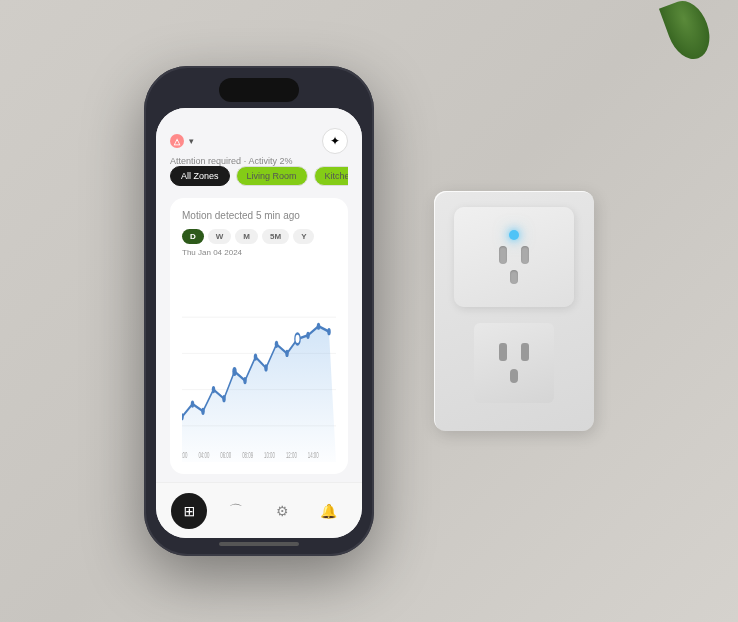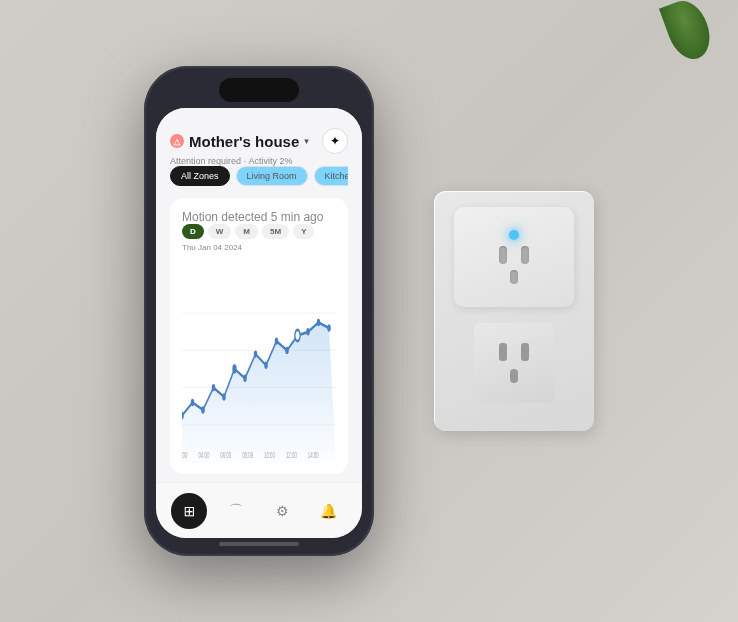--- a/index.html
+++ b/index.html
@@ -158,21 +158,21 @@
       overflow: hidden;
     }
 
     .zone-tab {
       padding: 4px 10px;
       border-radius: 20px;
       font-size: 9px;
       font-weight: 500;
       white-space: nowrap;
       border: 1px solid #ddd;
-      background: #7dd3fc;
+      background: #84cc16;
       color: #555;
     }
 
     .zone-tab.active {
       background: #1a1a1a;
       color: white;
       border-color: #1a1a1a;
     }
 
     
@@ -197,22 +197,23 @@
       font-weight: 700;
       color: #1a1a1a;
     }
 
     .history-icon {
       font-size: 12px;
       color: #aaa;
     }
 
     .card-subtitle {
-      font-size: 12px;
+      font-size: 10px;
       color: #888;
+      margin-bottom: 8px;
     }
 
     
     .period-tabs {
       display: flex;
       gap: 4px;
       margin-bottom: 4px;
     }
 
     .period-tab {
@@ -404,21 +405,20 @@
     <div class="phone-screen">
       <div class="status-bar"></div>
 
       <div class="app-content">
 
         <div class="header">
           <div class="header-left">
             <div class="alert-icon">
               <span>△</span>
             </div>
-            <span class="home-title">Mother's house</span>
             <span class="dropdown-arrow">▾</span>
           </div>
           <div class="settings-btn">
             <span>✦</span>
           </div>
         </div>
 
         <div class="subtitle">Attention required · Activity 2%</div>
 
         <div class="zone-tabs">

